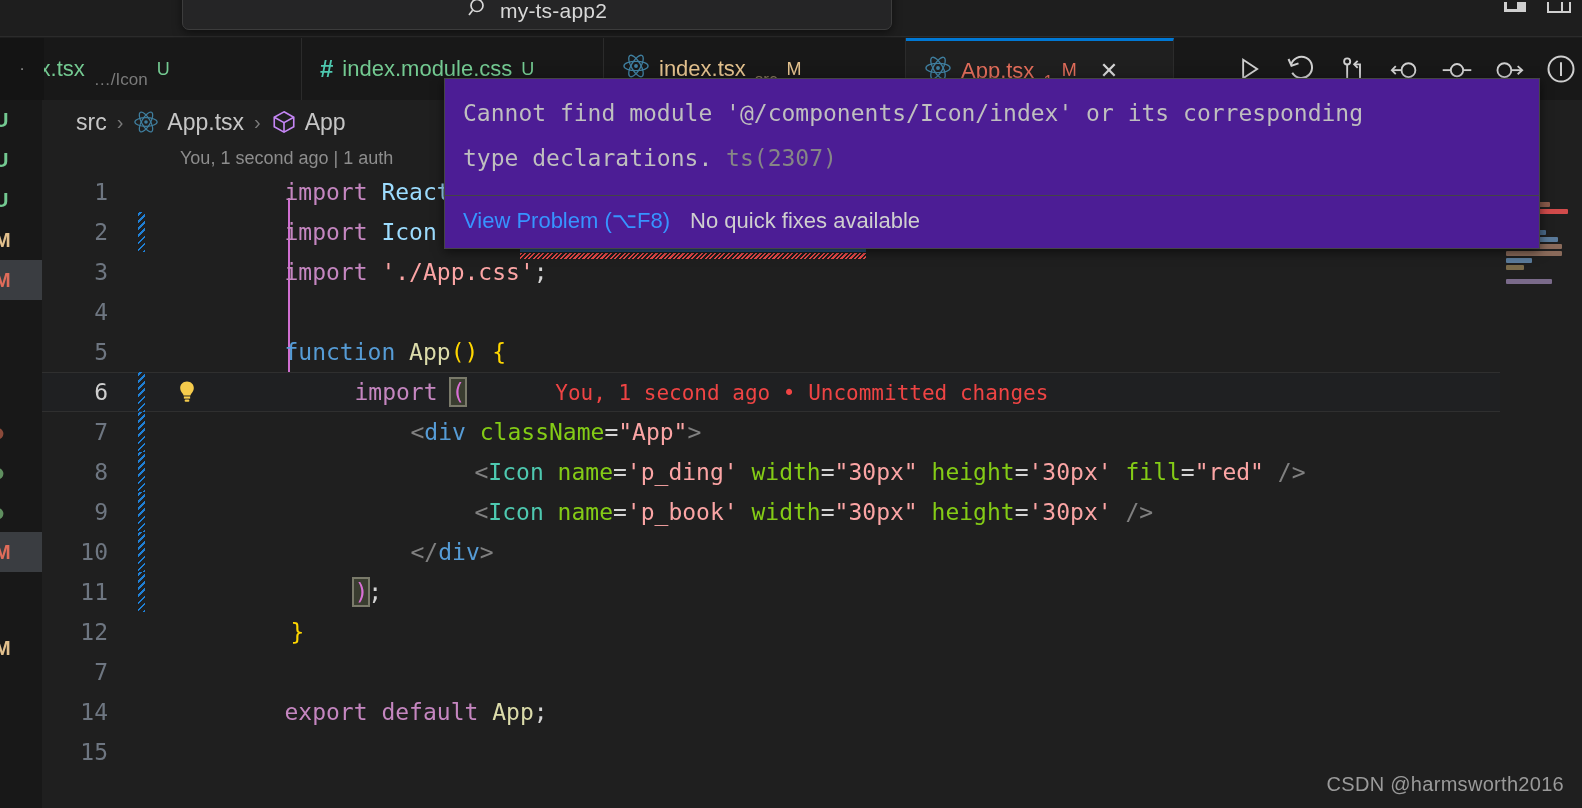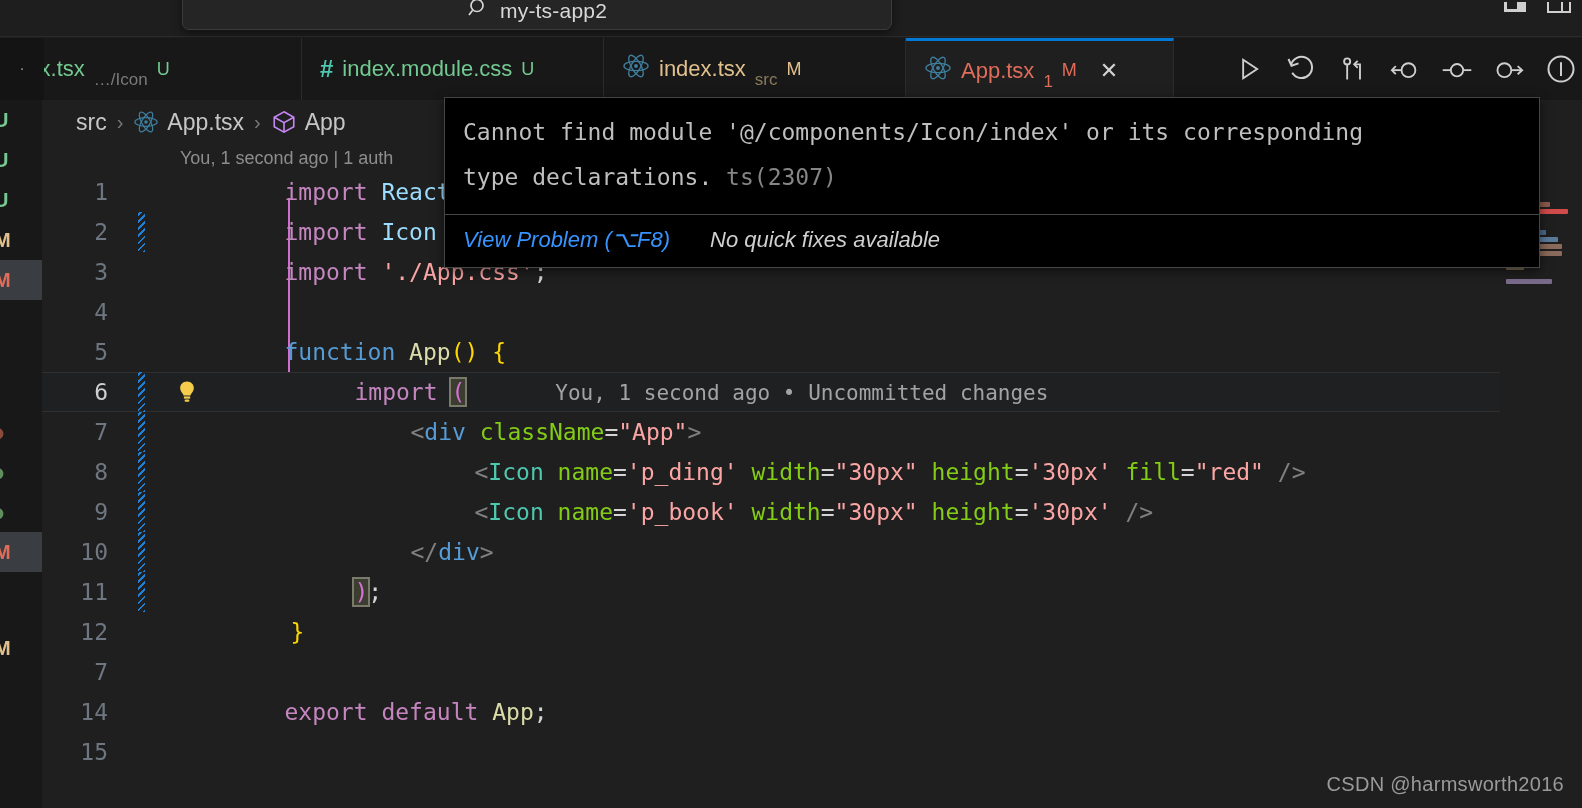--- a/index.html
+++ b/index.html
@@ -240,21 +240,21 @@
     position: absolute;
     left: 0; right: 0; bottom: -7px;
     height: 6px;
     background-image:
       repeating-linear-gradient(135deg,
         #f14c4c 0 1.6px, transparent 1.6px 3.2px);
     -webkit-mask-image: repeating-linear-gradient(to right, #000 0 100%);
   }
 
   .blame-inline {
-    color: #a3a3a3;
+    color: #ef4444;
     margin-left: 90px;
     font-size: 21px;
   }
   .cursor-box {
     outline: 2px solid #7a7a6a;
     background: #3a3d30;
   }
   .indentline {
     position: absolute;
     left: 246px;
@@ -273,44 +273,42 @@
     overflow: hidden;
   }
   .mm-line { height: 5px; margin: 2px 0 0 6px; border-radius:1px; }
 
   
   .hover {
     position: absolute;
     left: 444px;
     top: 78px;
     width: 1096px;
-    background: #000000;
+    background: #4c1d95;
     border: 1px solid #454545;
     box-shadow: 0 3px 10px rgba(0,0,0,.55);
     z-index: 40;
     box-sizing: border-box;
-    margin-top: 19px;
   }
   .hover-body {
     padding: 12px 18px 14px 18px;
     font-family: "DejaVu Sans Mono", monospace;
     font-size: 23px;
     line-height: 45px;
     color: #cccccc;
   }
   .hover-code { color: #bfbfbf; }
   .hover-dim { color: #868686; }
   .hover-sep { border-top: 1px solid #454545; }
   .hover-actions {
     padding: 12px 18px 14px 18px;
     font-size: 22px;
     display: flex;
     align-items: flex-start;
-    gap: 40px;
-    font-style: italic;
+    gap: 20px;
   }
   .hover-link { color: #3794ff; }
   .hover-na { color: #cfcfcf; }
 
   .watermark {
     position: absolute;
     right: 18px;
     bottom: 12px;
     font-size: 20px;
     color: #9a9a9a;

